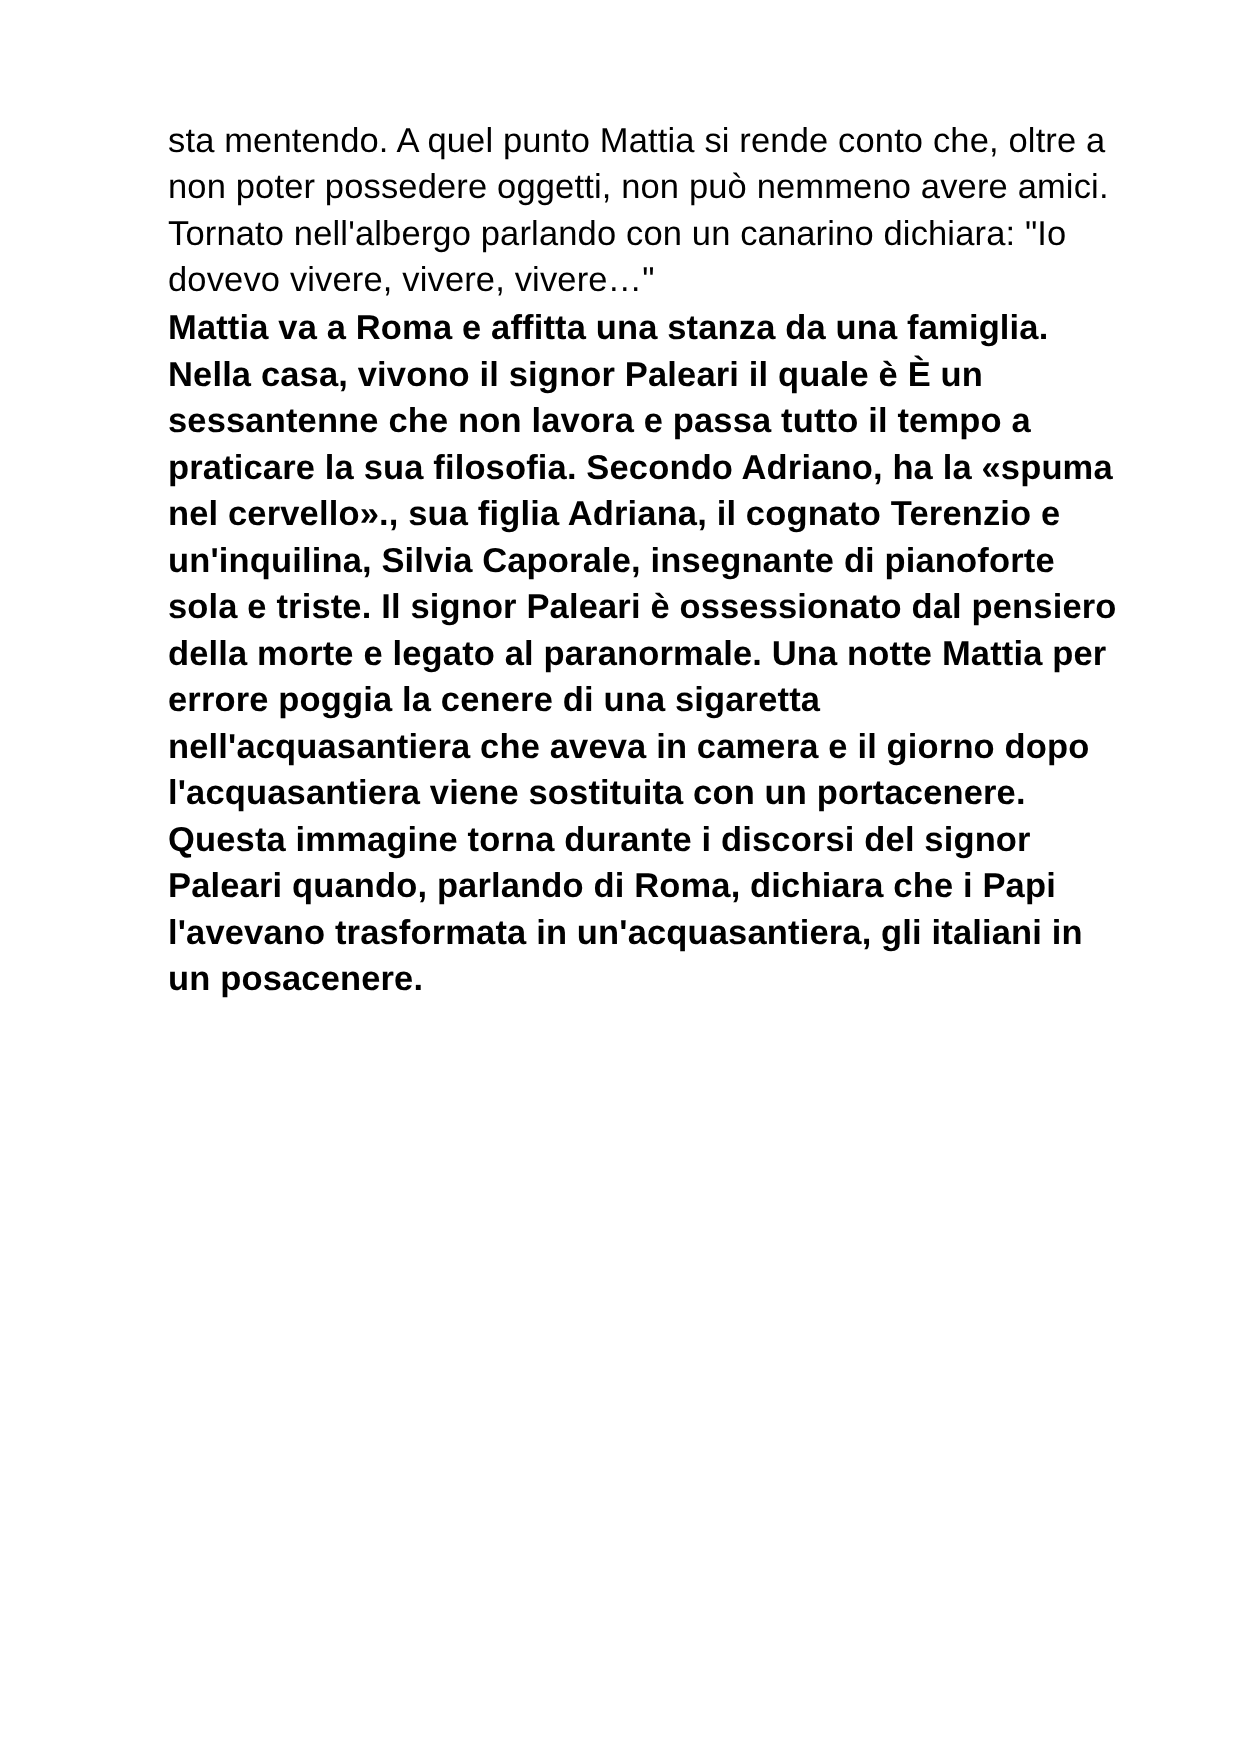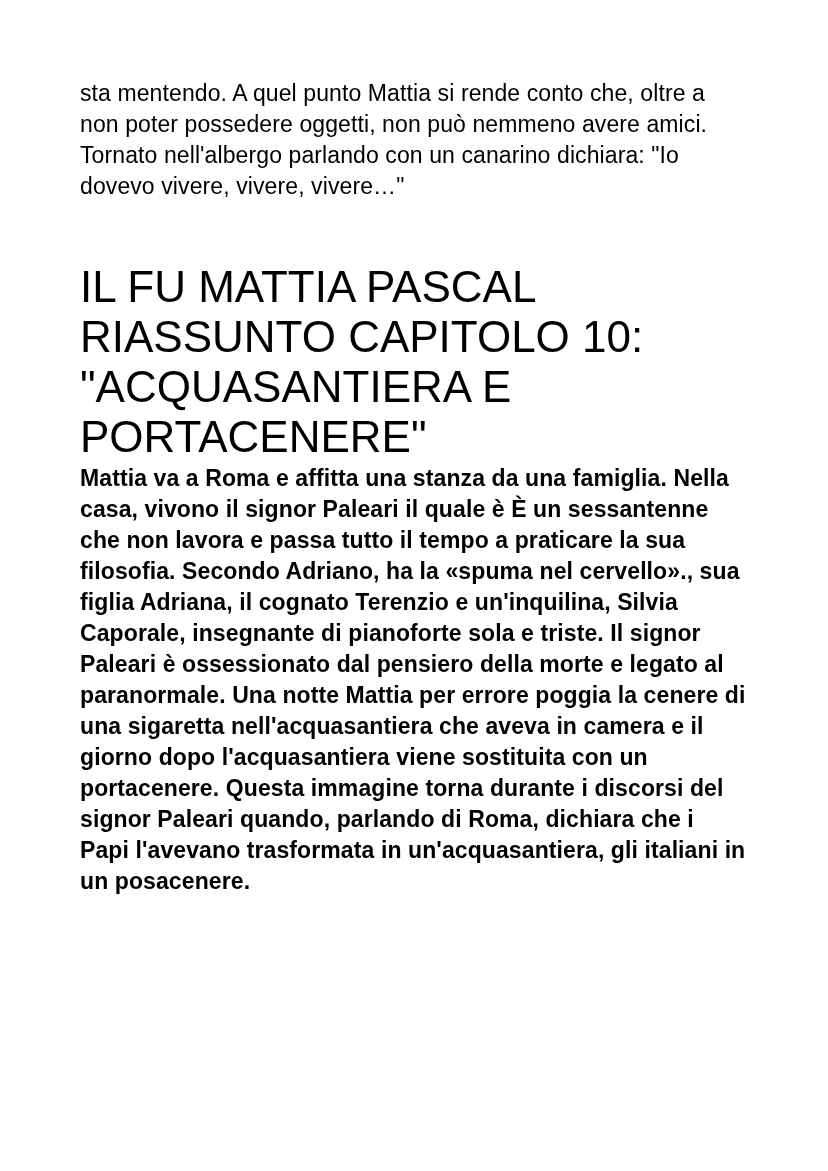--- a/index.html
+++ b/index.html
@@ -12,21 +12,21 @@
     background: #ffffff;
     color: #000000;
     font-family: "Liberation Sans", sans-serif;
     overflow: hidden;
     -webkit-font-smoothing: antialiased;
   }
   .page {
     box-sizing: border-box;
     width: 828px;
     height: 1171px;
-    padding: 78px 80px 0 80px;
+    padding: 78px 80px 0 112px;
   }
   .intro-paragraph {
     margin: 0;
     font-size: 23px;
     line-height: 31px;
     font-weight: 400;
     letter-spacing: 0.1px;
   }
   .chapter-heading {
     margin: 60px 0 0 0;
@@ -42,16 +42,15 @@
     font-weight: 700;
     letter-spacing: 0.1px;
   }
 </style>
 </head>
 <body>
 
 <div class="page">
   <p class="intro-paragraph">sta mentendo. A quel punto Mattia si rende conto che, oltre a non poter possedere oggetti, non può nemmeno avere amici. Tornato nell'albergo parlando con un canarino dichiara: "Io dovevo vivere, vivere, vivere…"</p>
 
-  <h1 class="chapter-heading">IL FU MATTIA PASCAL RIASSUNTO CAPITOLO 10: "ACQUASANTIERA E PORTACENERE"</h1>
 
   <p class="summary-paragraph">Mattia va a Roma e affitta una stanza da una famiglia. Nella casa, vivono il signor Paleari il quale è È un sessantenne che non lavora e passa tutto il tempo a praticare la sua filosofia. Secondo Adriano, ha la «spuma nel cervello»., sua figlia Adriana, il cognato Terenzio e un'inquilina, Silvia Caporale, insegnante di pianoforte sola e triste. Il signor Paleari è ossessionato dal pensiero della morte e legato al paranormale. Una notte Mattia per errore poggia la cenere di una sigaretta nell'acquasantiera che aveva in camera e il giorno dopo l'acquasantiera viene sostituita con un portacenere. Questa immagine torna durante i discorsi del signor Paleari quando, parlando di Roma, dichiara che i Papi l'avevano trasformata in un'acquasantiera, gli italiani in un posacenere.</p>
 </div>
 
 </body></html>

